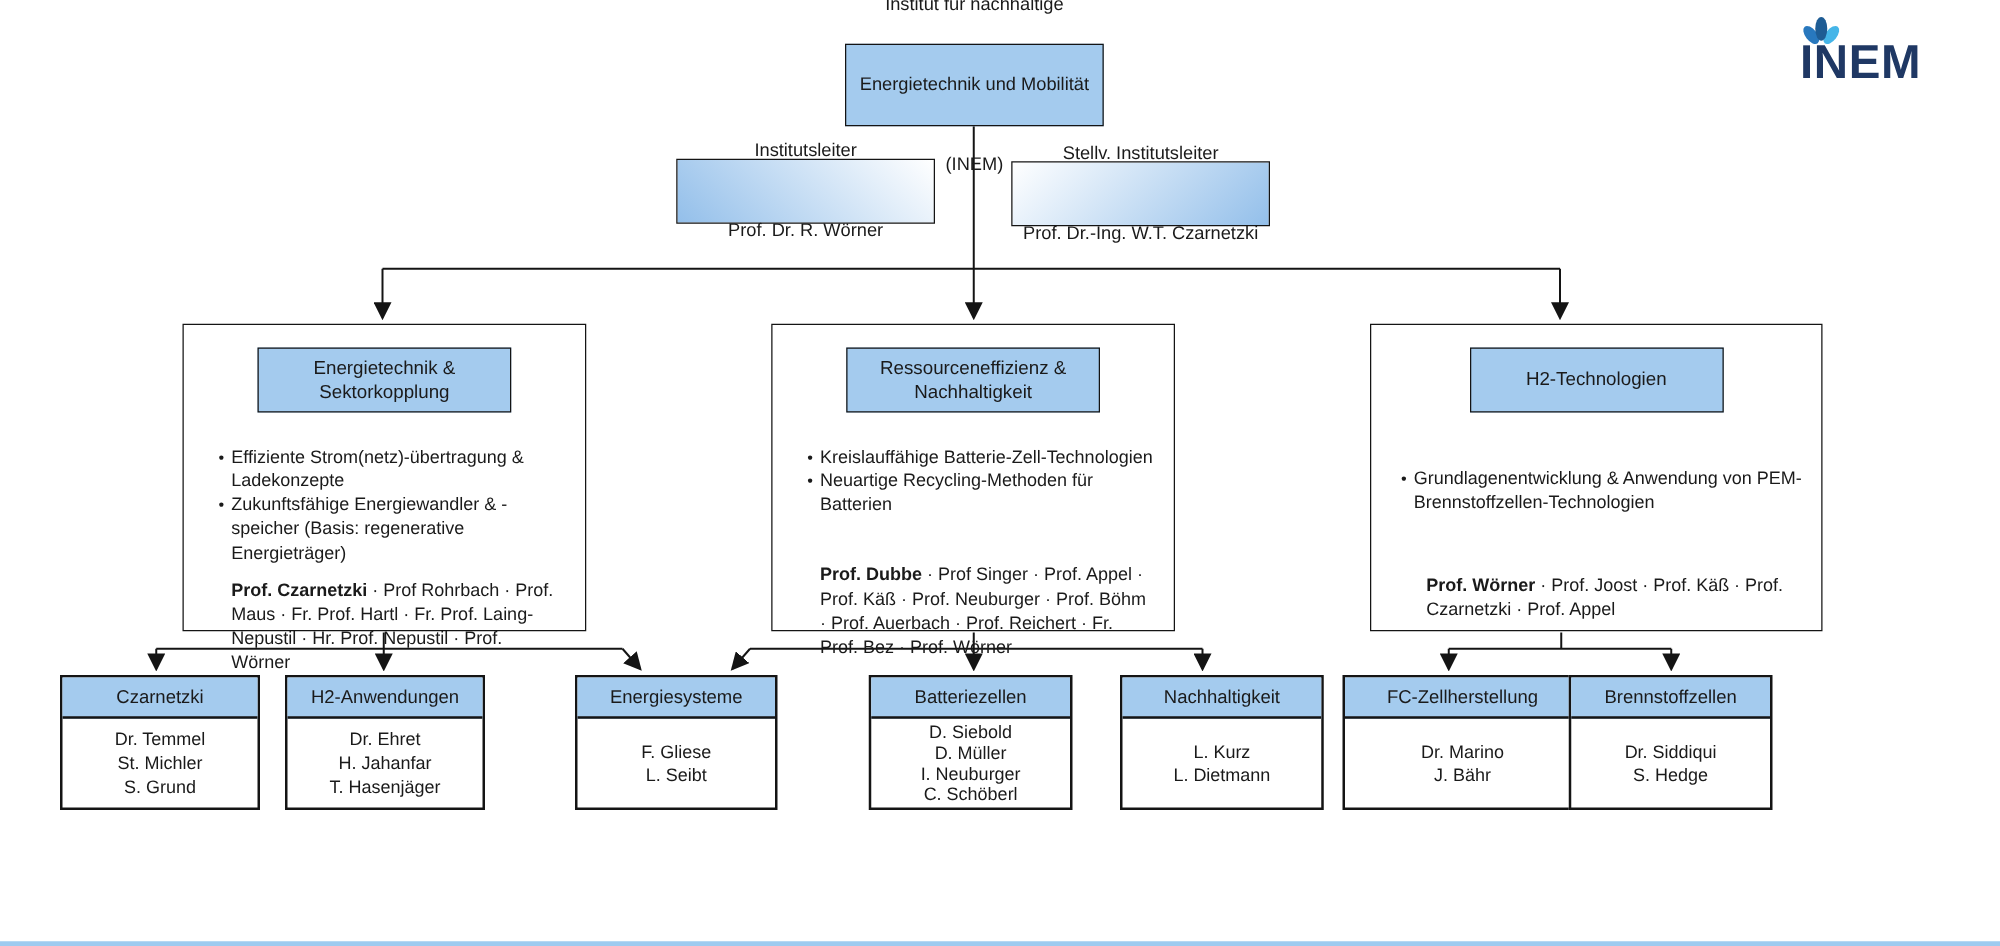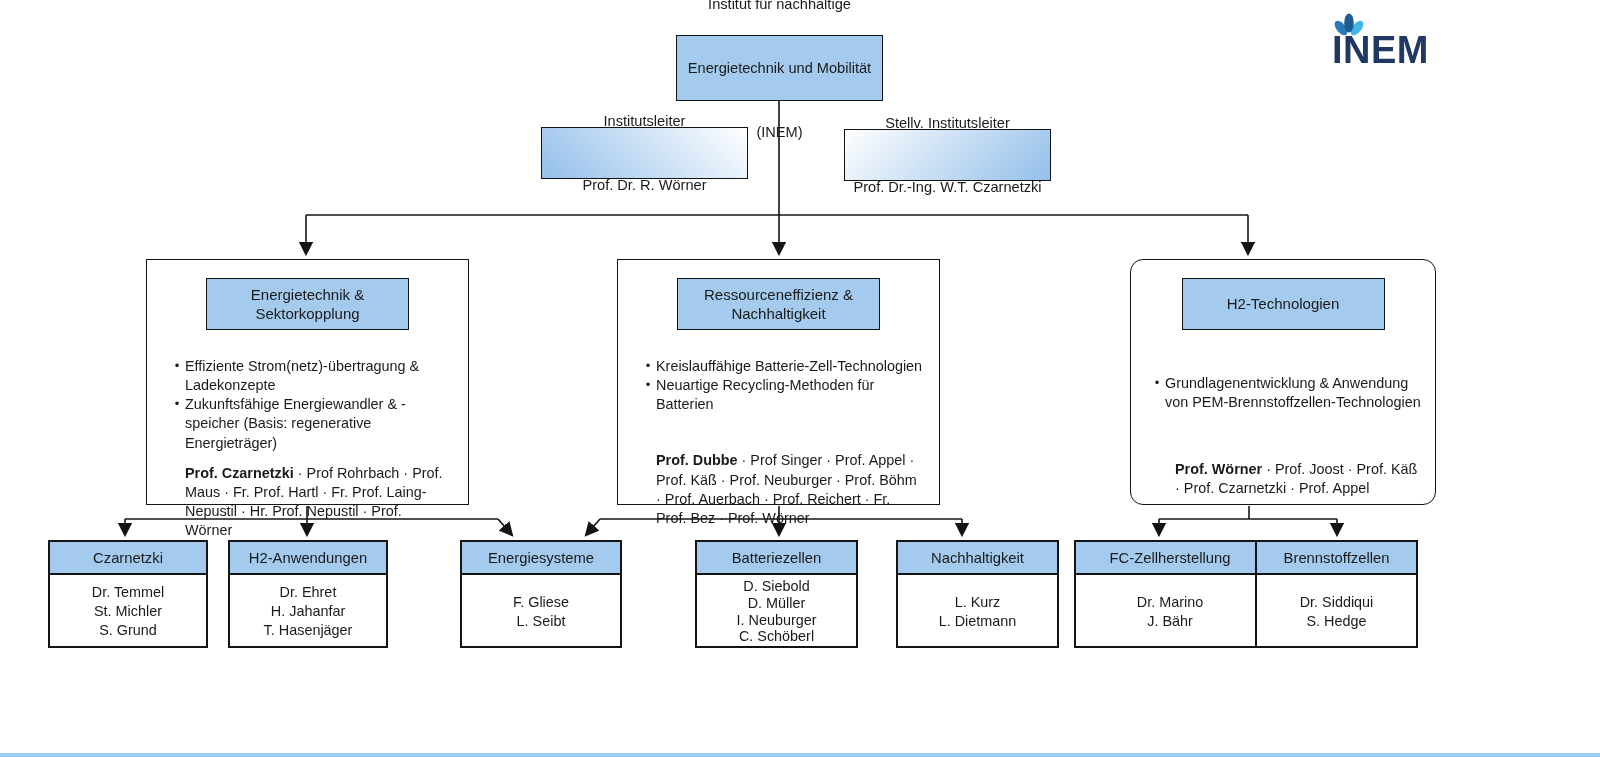--- a/index.html
+++ b/index.html
@@ -15,27 +15,27 @@
   .root{
     left:676px;top:35px;width:207px;height:66px;
     display:flex;flex-direction:column;align-items:center;justify-content:center;
     text-align:center;font-size:14.6px;line-height:1.38;
   }
   .leader{
     width:207px;height:52px;display:flex;flex-direction:column;align-items:center;
     justify-content:center;text-align:center;font-size:14.6px;line-height:1.38;
   }
   .leader-0{left:541px;top:127px;background:linear-gradient(45deg,#93bfea 0%,#ffffff 100%);}
-  .leader-1{left:809px;top:129px;background:linear-gradient(135deg,#ffffff 0%,#93bfea 100%);margin-left:35px;}
+  .leader-1{left:809px;top:129px;background:linear-gradient(135deg,#ffffff 0%,#93bfea 100%);}
 
   
   .dept{top:259px;height:246px;background:#fff;border-width:1.7px;}
   .dept-0{left:146px;width:323px;}
   .dept-1{left:617px;width:323px;}
-  .dept-2{left:1130px;width:306px;border-radius:13px;}
+  .dept-2{left:1096px;width:362px;}
   .dept-header{
     margin:18px auto 0;width:203px;height:52px;box-sizing:border-box;
     background:#a4cbee;border:1.6px solid #141414;
     display:flex;align-items:center;justify-content:center;text-align:center;
     font-size:15px;line-height:1.3;padding:0 10px;
   }
   .dept-bullets{margin:27px 14px 0 22px;font-size:14.4px;line-height:1.33;}
   .dept-2 .dept-bullets{margin-top:44px;margin-left:18px;margin-right:4px;}
   .bullet{display:flex;}
   .bullet-dot{width:16px;flex:none;text-align:center;font-size:13px;}
@@ -58,21 +58,21 @@
   .team-0{left:48px;width:160px;}
   .team-1{left:228px;width:160px;}
   .team-2{left:460px;width:162px;}
   .team-3{left:695px;width:163px;}
   .team-3 .team-body{line-height:1.18;}
   .team-4{left:880px;width:163px;margin-left:16px;}
   .team-5{left:1074px;width:192px;}
   .team-6{left:1255px;width:163px;}
 
   
-  .logo{position:absolute;left:1332px;top:12px;z-index:1;}
+  .logo{position:absolute;left:1440px;top:12px;z-index:1;}
   .logo-flower{display:block;margin:0 0 -9px 0;}
   .logo-text{font-size:38px;font-weight:700;color:#1f3864;letter-spacing:0.5px;line-height:1;}
 
   .bottom-strip{position:absolute;left:0;bottom:0;width:100%;height:4px;background:#9ecbf0;z-index:1;}
 </style>
 </head>
 <body>
 
 <div class="canvas">
 

